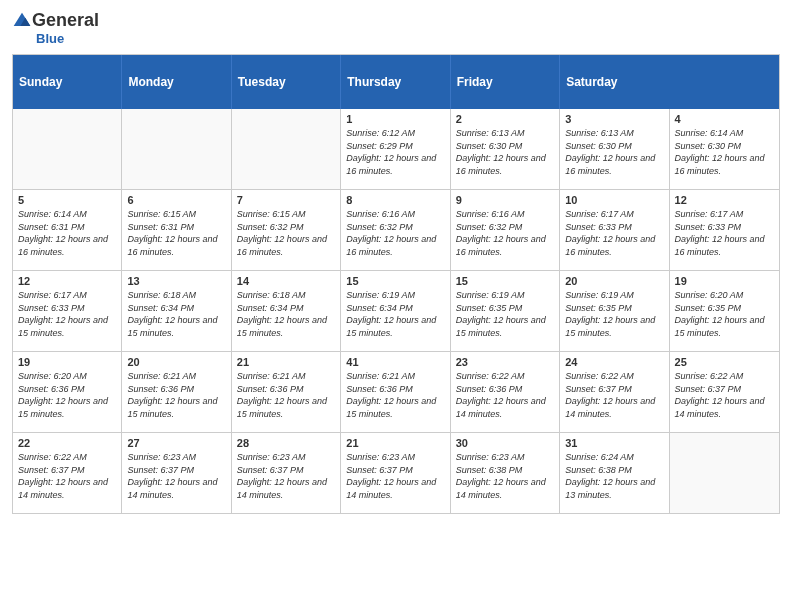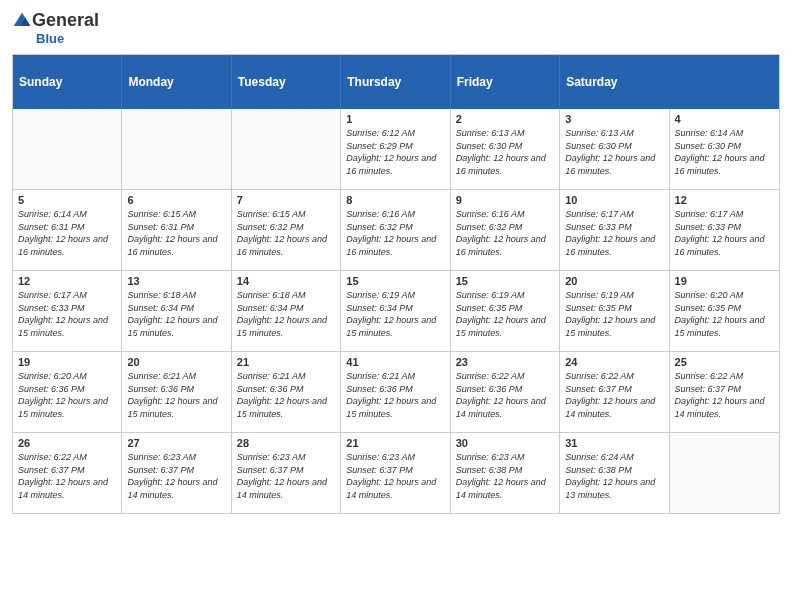--- a/index.html
+++ b/index.html
@@ -241,21 +241,21 @@
             <span class="day-num">24</span>
             <div class="day-info">Sunrise: 6:22 AM<br>Sunset: 6:37 PM<br>Daylight: 12 hours and 14 minutes.</div>
           </div>
           <div class="cal-cell">
             <span class="day-num">25</span>
             <div class="day-info">Sunrise: 6:22 AM<br>Sunset: 6:37 PM<br>Daylight: 12 hours and 14 minutes.</div>
           </div>
         </div>
         <div class="cal-row">
           <div class="cal-cell">
-            <span class="day-num">26</span>
+            <span class="day-num">22</span>
             <div class="day-info">Sunrise: 6:22 AM<br>Sunset: 6:37 PM<br>Daylight: 12 hours and 14 minutes.</div>
           </div>
           <div class="cal-cell">
             <span class="day-num">27</span>
             <div class="day-info">Sunrise: 6:23 AM<br>Sunset: 6:37 PM<br>Daylight: 12 hours and 14 minutes.</div>
           </div>
           <div class="cal-cell">
             <span class="day-num">28</span>
             <div class="day-info">Sunrise: 6:23 AM<br>Sunset: 6:37 PM<br>Daylight: 12 hours and 14 minutes.</div>
           </div>

